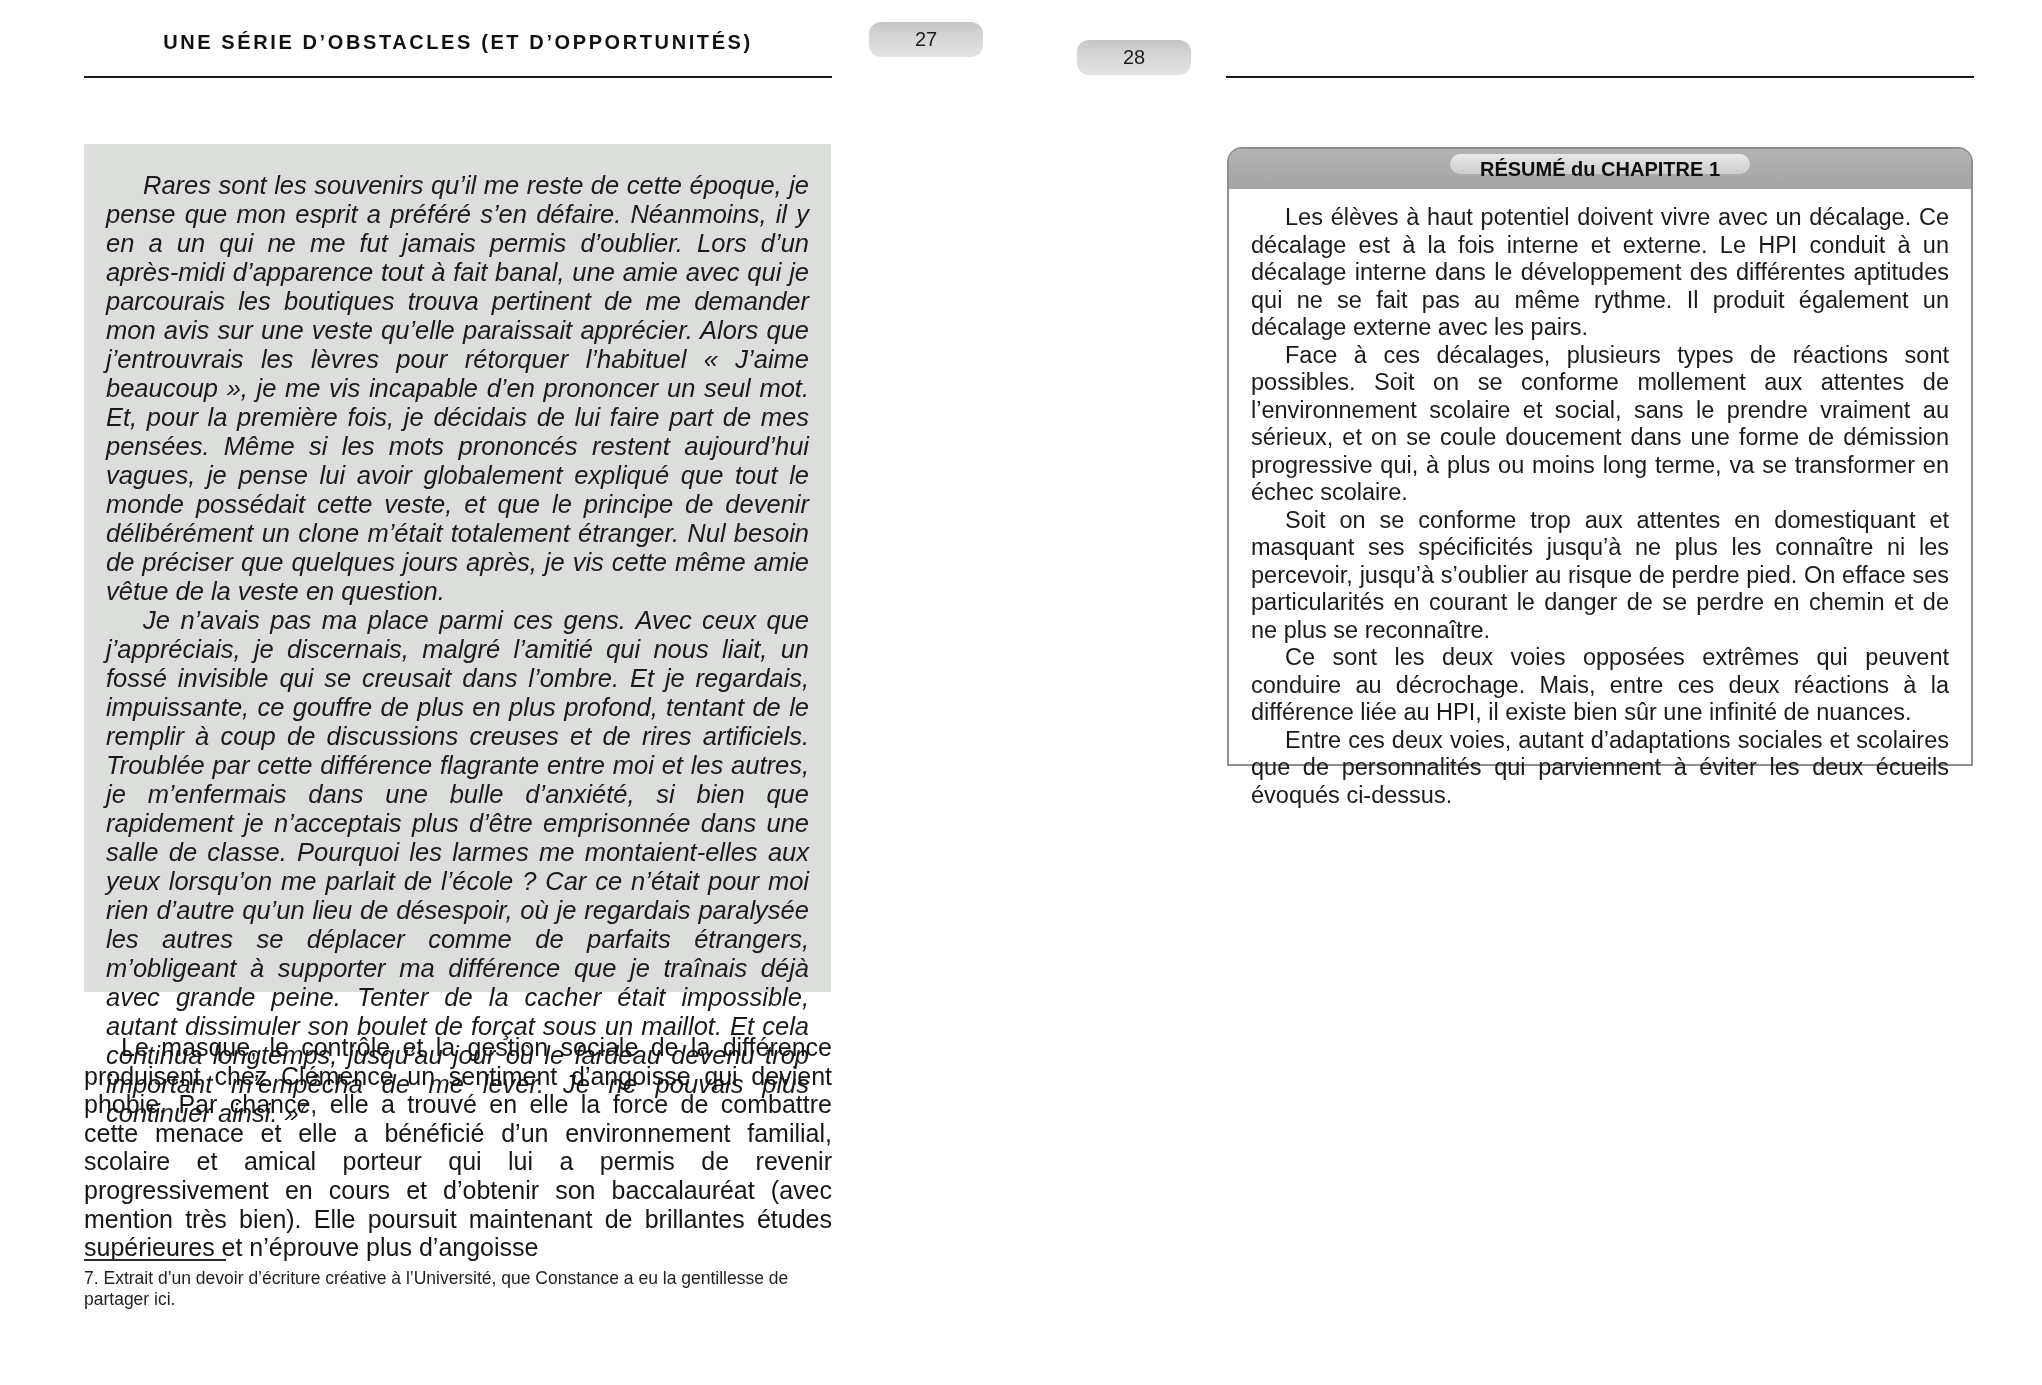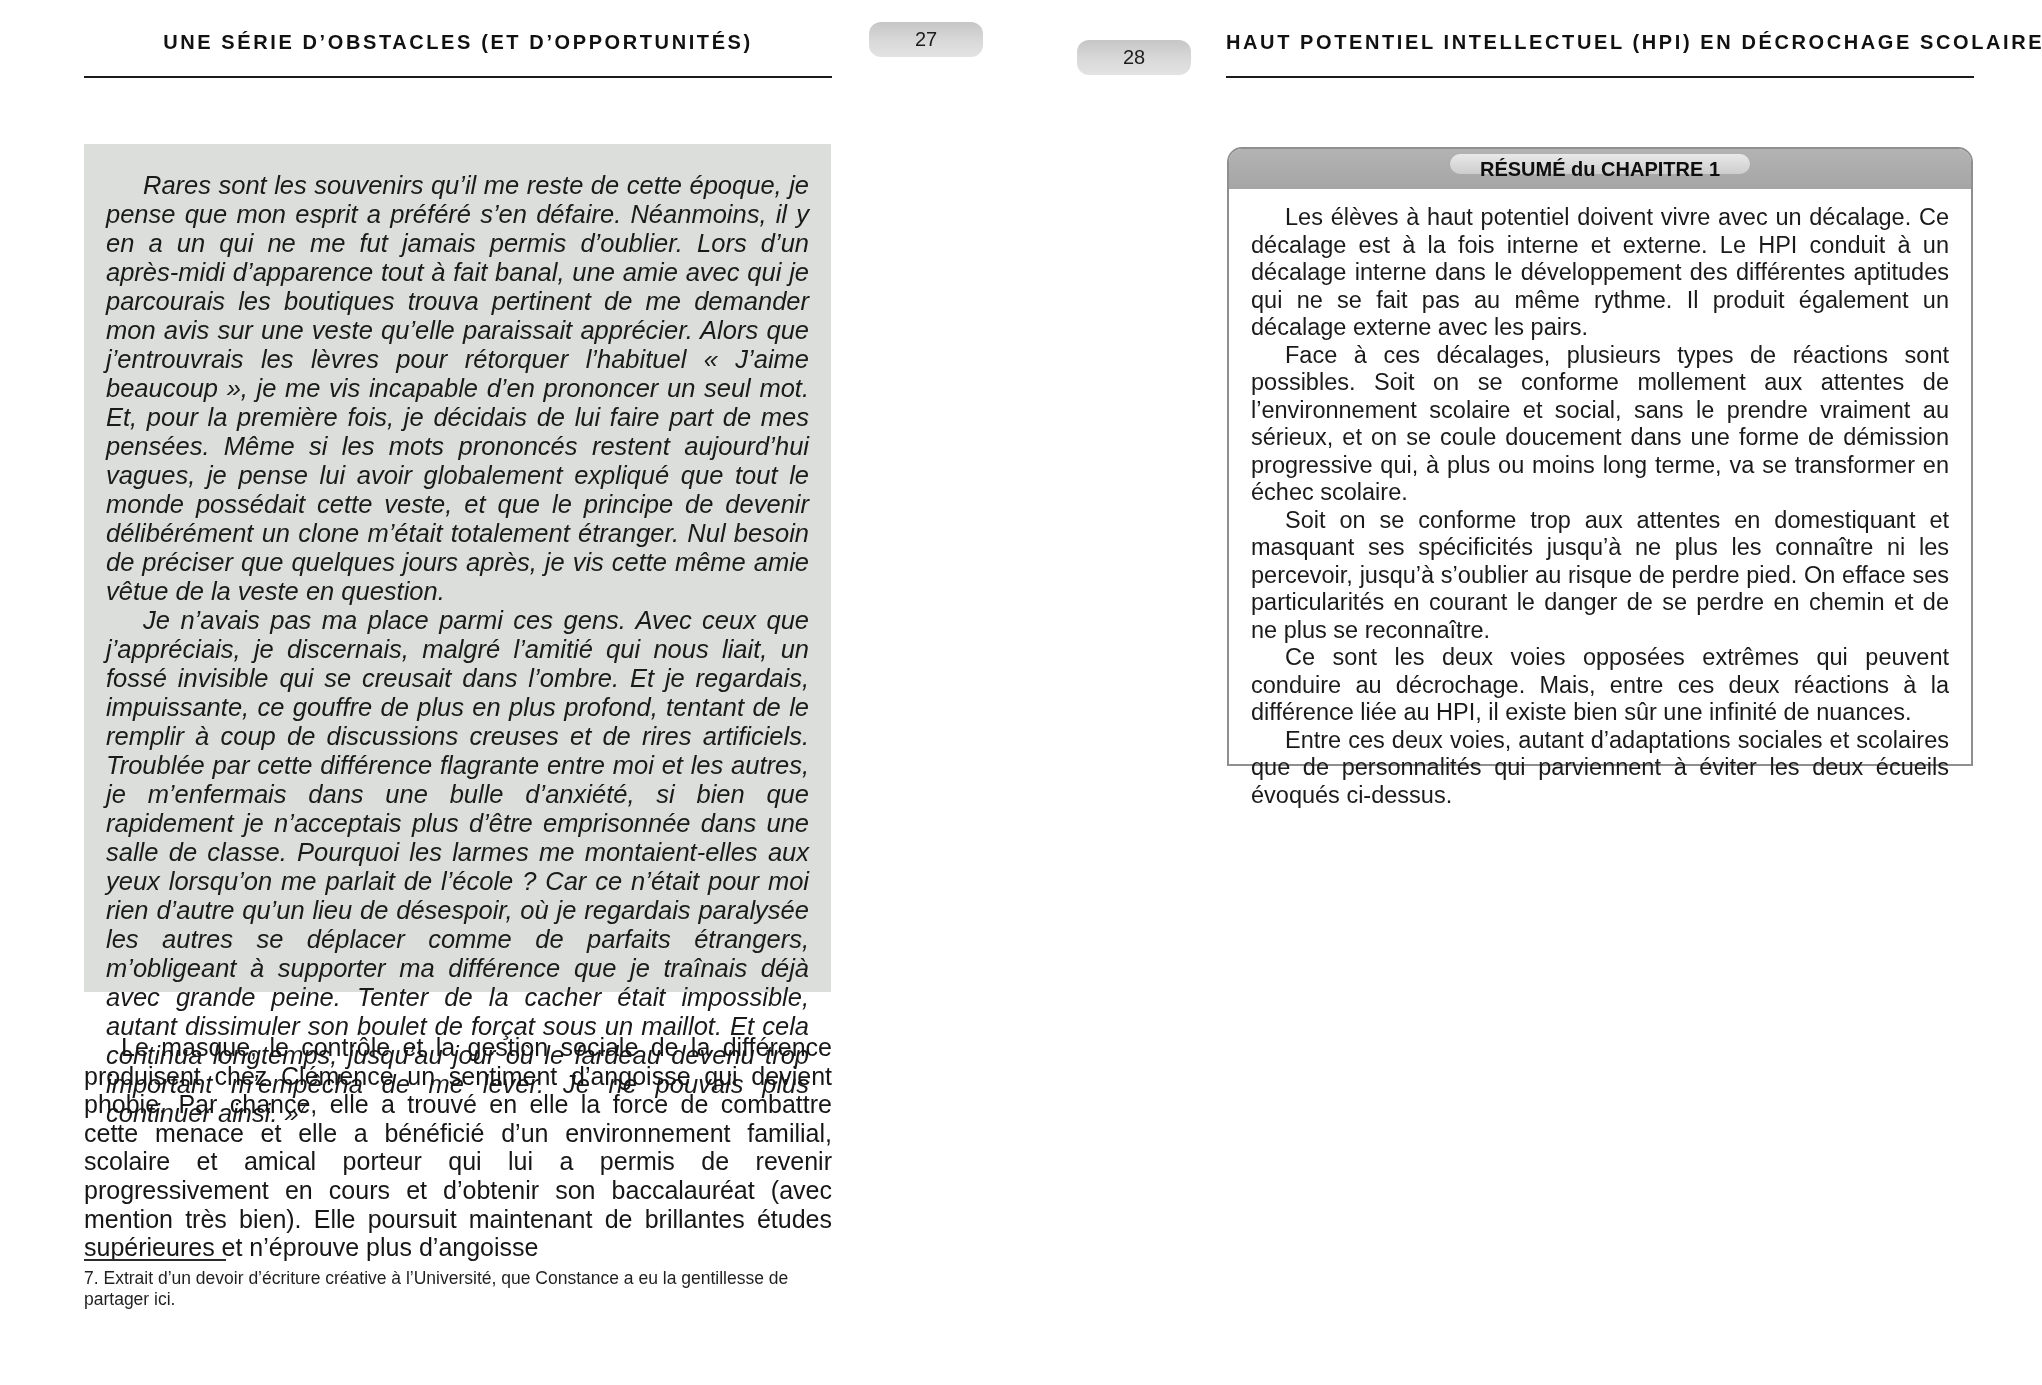--- a/index.html
+++ b/index.html
@@ -166,21 +166,20 @@
 <div id="spread">
 
   <div class="running-title left">UNE SÉRIE D’OBSTACLES (ET D’OPPORTUNITÉS)</div>
 
   <div class="page-number-badge" id="page-badge-27">27</div>
 
   <div class="head-rule left"></div>
 
   <div class="page-number-badge" id="page-badge-28">28</div>
 
-  <div class="running-title right">HAUT POTENTIEL INTELLECTUEL (HPI) EN DÉCROCHAGE SCOLAIRE</div>
 
   <div class="head-rule right"></div>
 
   <div class="quote-block">
     <p>Rares sont les souvenirs qu’il me reste de cette époque, je pense que mon esprit a préféré s’en défaire. Néanmoins, il y en a un qui ne me fut jamais permis d’oublier. Lors d’un après-midi d’apparence tout à fait banal, une amie avec qui je parcourais les boutiques trouva pertinent de me demander mon avis sur une veste qu’elle paraissait apprécier. Alors que j’entrouvrais les lèvres pour rétorquer l’habituel « J’aime beaucoup », je me vis incapable d’en prononcer un seul mot. Et, pour la première fois, je décidais de lui faire part de mes pensées. Même si les mots prononcés restent aujourd’hui vagues, je pense lui avoir globalement expliqué que tout le monde possédait cette veste, et que le principe de devenir délibérément un clone m’était totalement étranger. Nul besoin de préciser que quelques jours après, je vis cette même amie vêtue de la veste en question.</p>
     <p><span>Je n’avais pas ma place parmi ces gens. Avec ceux que j’appréciais, je discernais, malgré l’amitié qui nous liait, un fossé invisible qui se creusait dans l’ombre. Et je regardais, impuissante, ce gouffre de plus en plus profond, tentant de le remplir à coup de discussions creuses et de rires artificiels. Troublée par cette différence flagrante entre moi et les autres, je m’enfermais dans une bulle d’anxiété, si bien que rapidement je n’acceptais plus d’être emprisonnée dans une salle de classe. Pourquoi les larmes me montaient-elles aux yeux lorsqu’on me parlait de l’école ? Car ce n’était pour moi rien d’autre qu’un lieu de désespoir, où je regardais paralysée les autres se déplacer comme de parfaits étrangers, m’obligeant à supporter ma différence que je traînais déjà avec grande peine. Tenter de la cacher était impossible, autant dissimuler son boulet de forçat sous un maillot. Et cela continua longtemps, jusqu’au jour où le fardeau devenu trop important m’empêcha de me lever. Je ne pouvais plus continuer ainsi. »</span><sup>7</sup></p>
   </div>
 
   <p class="body-paragraph">Le masque, le contrôle et la gestion sociale de la différence produisent chez Clémence un sentiment d’angoisse qui devient phobie. Par chance, elle a trouvé en elle la force de combattre cette menace et elle a bénéficié d’un environnement familial, scolaire et amical porteur qui lui a permis de revenir progressivement en cours et d’obtenir son baccalauréat (avec mention très bien). Elle poursuit maintenant de brillantes études supérieures et n’éprouve plus d’angoisse</p>
 

